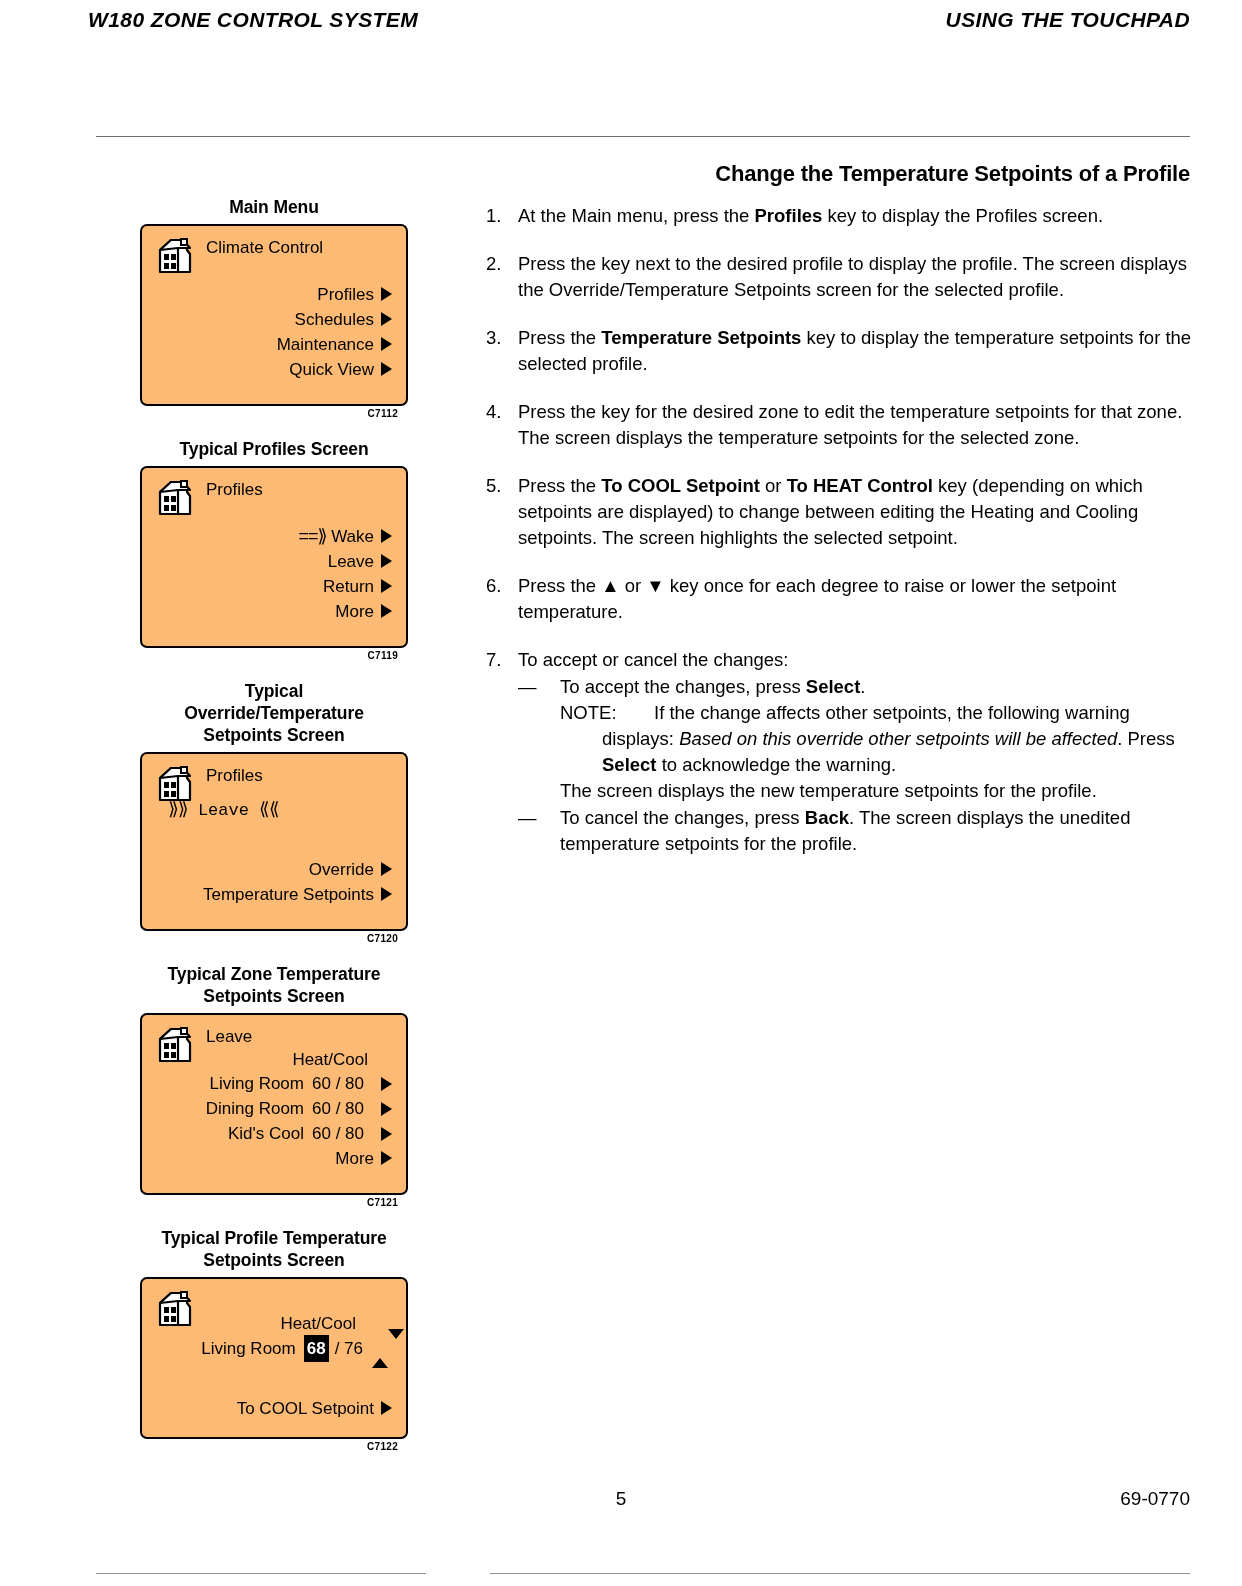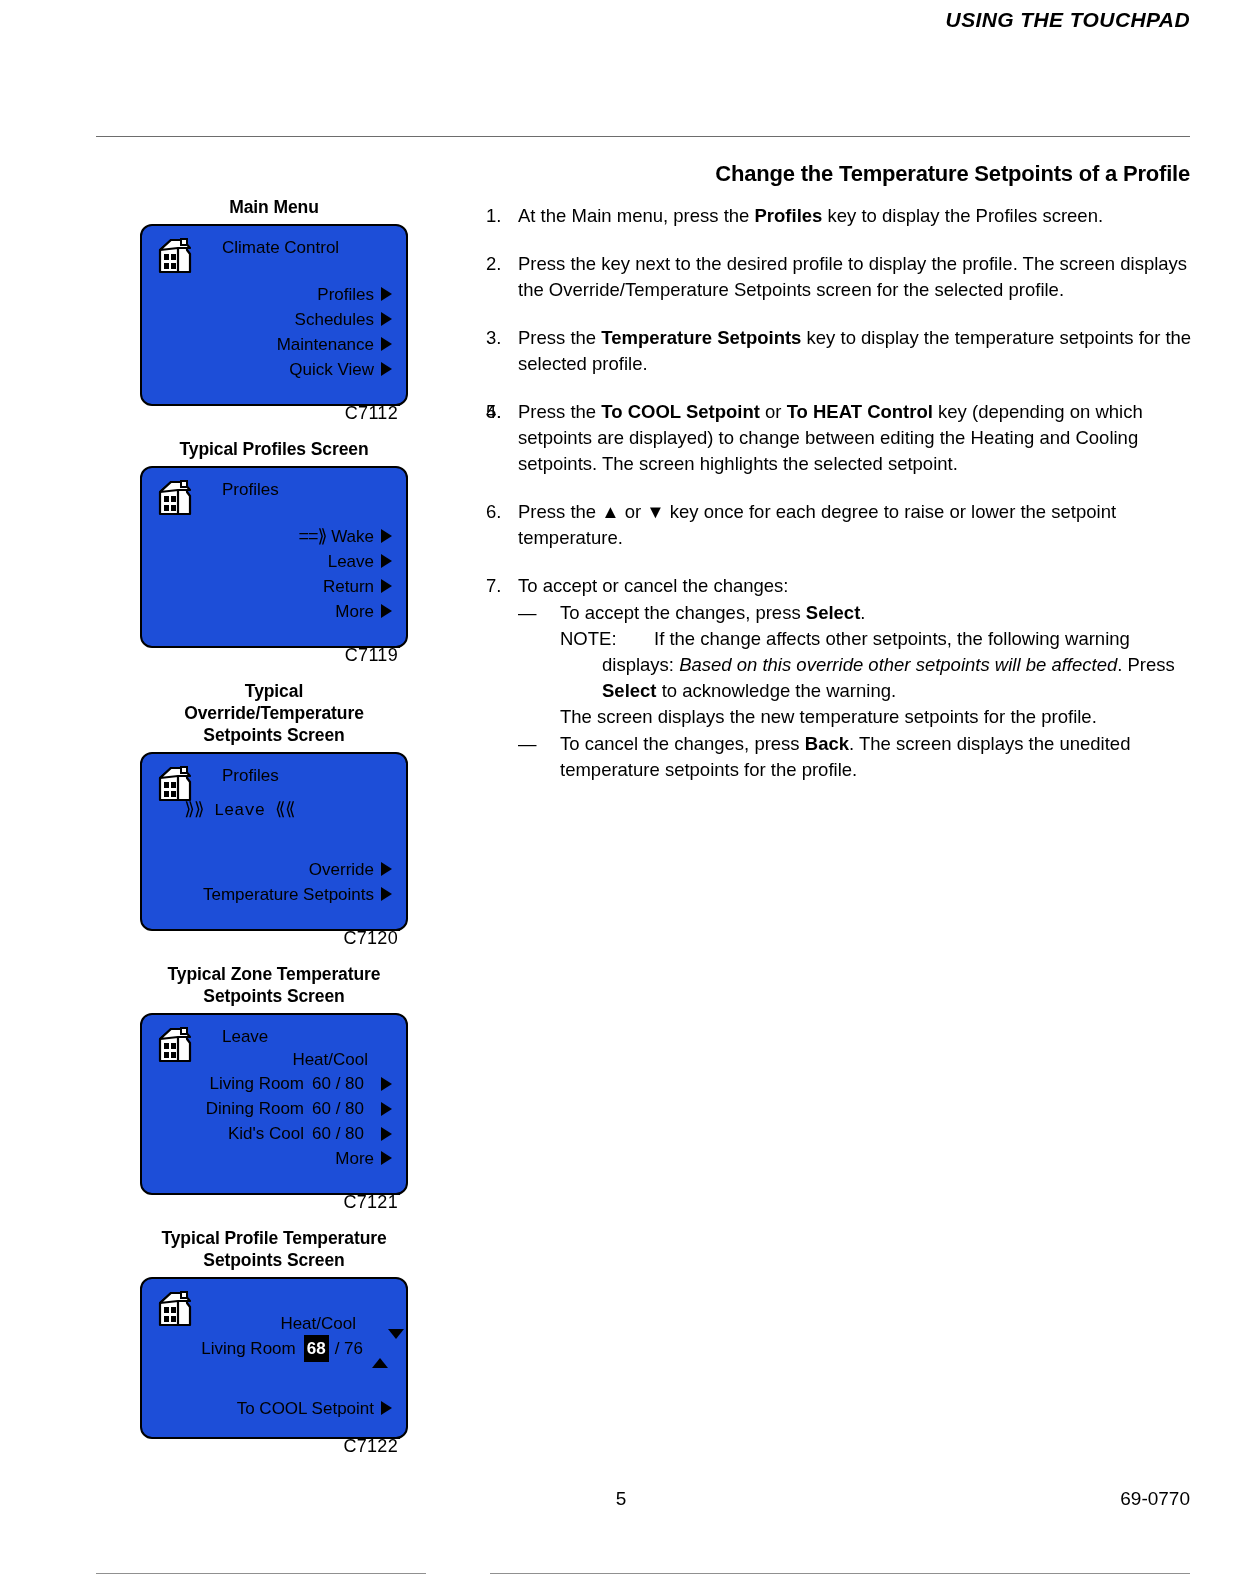--- a/index.html
+++ b/index.html
@@ -67,31 +67,31 @@
     text-align: center;
     font-weight: bold;
     font-size: 17.5px;
     line-height: 22px;
     margin-bottom: 6px;
     letter-spacing: -0.1px;
   }
   .lcd {
     position: relative;
     border: 2.5px solid #000;
-    border-radius: 12px;
-    background: #1d4ed8;
+    border-radius: 7px;
+    background: #fdba74;
     box-sizing: border-box;
-    padding: 10px 14px 12px 24px;
+    padding: 10px 14px 12px 8px;
   }
   .fig-id {
     position: absolute;
     right: 6px;
     bottom: -17px;
-    font-size: 18px;
-    font-weight: normal;
+    font-size: 10px;
+    font-weight: bold;
     letter-spacing: 0.3px;
     border-top: 1.5px solid #000;
     padding: 0 2px;
     line-height: 15px;
     margin-top: 21px;
   }
 
   
   .house-icon { position: absolute; left: 14px; top: 10px; }
 
@@ -242,20 +242,21 @@
     right: 52px;
     top: 1573px;
     height: 1px;
     background: #909090;
   }
 </style>
 </head>
 <body>
 
 <div class="page-header">
+  <div class="hdr-left">W180 ZONE CONTROL SYSTEM</div>
   <div class="hdr-right">USING THE TOUCHPAD</div>
 </div>
 
 <div class="title-rule"></div>
 <h1 class="section-title">Change the Temperature Setpoints of a Profile</h1>
 
 <div class="figures">
 
   <div class="figure">
     <div class="fig-caption">Main Menu</div>
@@ -441,20 +442,21 @@
     <span class="step-text">Press the key next to the desired profile to display the profile. The screen displays the Override/Temperature Setpoints screen for the selected profile.</span>
   </div>
 
   <div class="step">
     <span class="step-num">3.</span>
     <span class="step-text">Press the <b>Temperature Setpoints</b> key to display the temperature setpoints for the selected profile.</span>
   </div>
 
   <div class="step">
     <span class="step-num">4.</span>
+    <span class="step-text">Press the key for the desired zone to edit the temperature setpoints for that zone. The screen displays the temperature setpoints for the selected zone.</span>
   </div>
 
   <div class="step">
     <span class="step-num">5.</span>
     <span class="step-text">Press the <b>To COOL Setpoint</b> or <b>To HEAT Control</b> key (depending on which setpoints are displayed) to change between editing the Heating and Cooling setpoints. The screen highlights the selected setpoint.</span>
   </div>
 
   <div class="step">
     <span class="step-num">6.</span>
     <span class="step-text">Press the ▲ or ▼ key once for each degree to raise or lower the setpoint temperature.</span>

